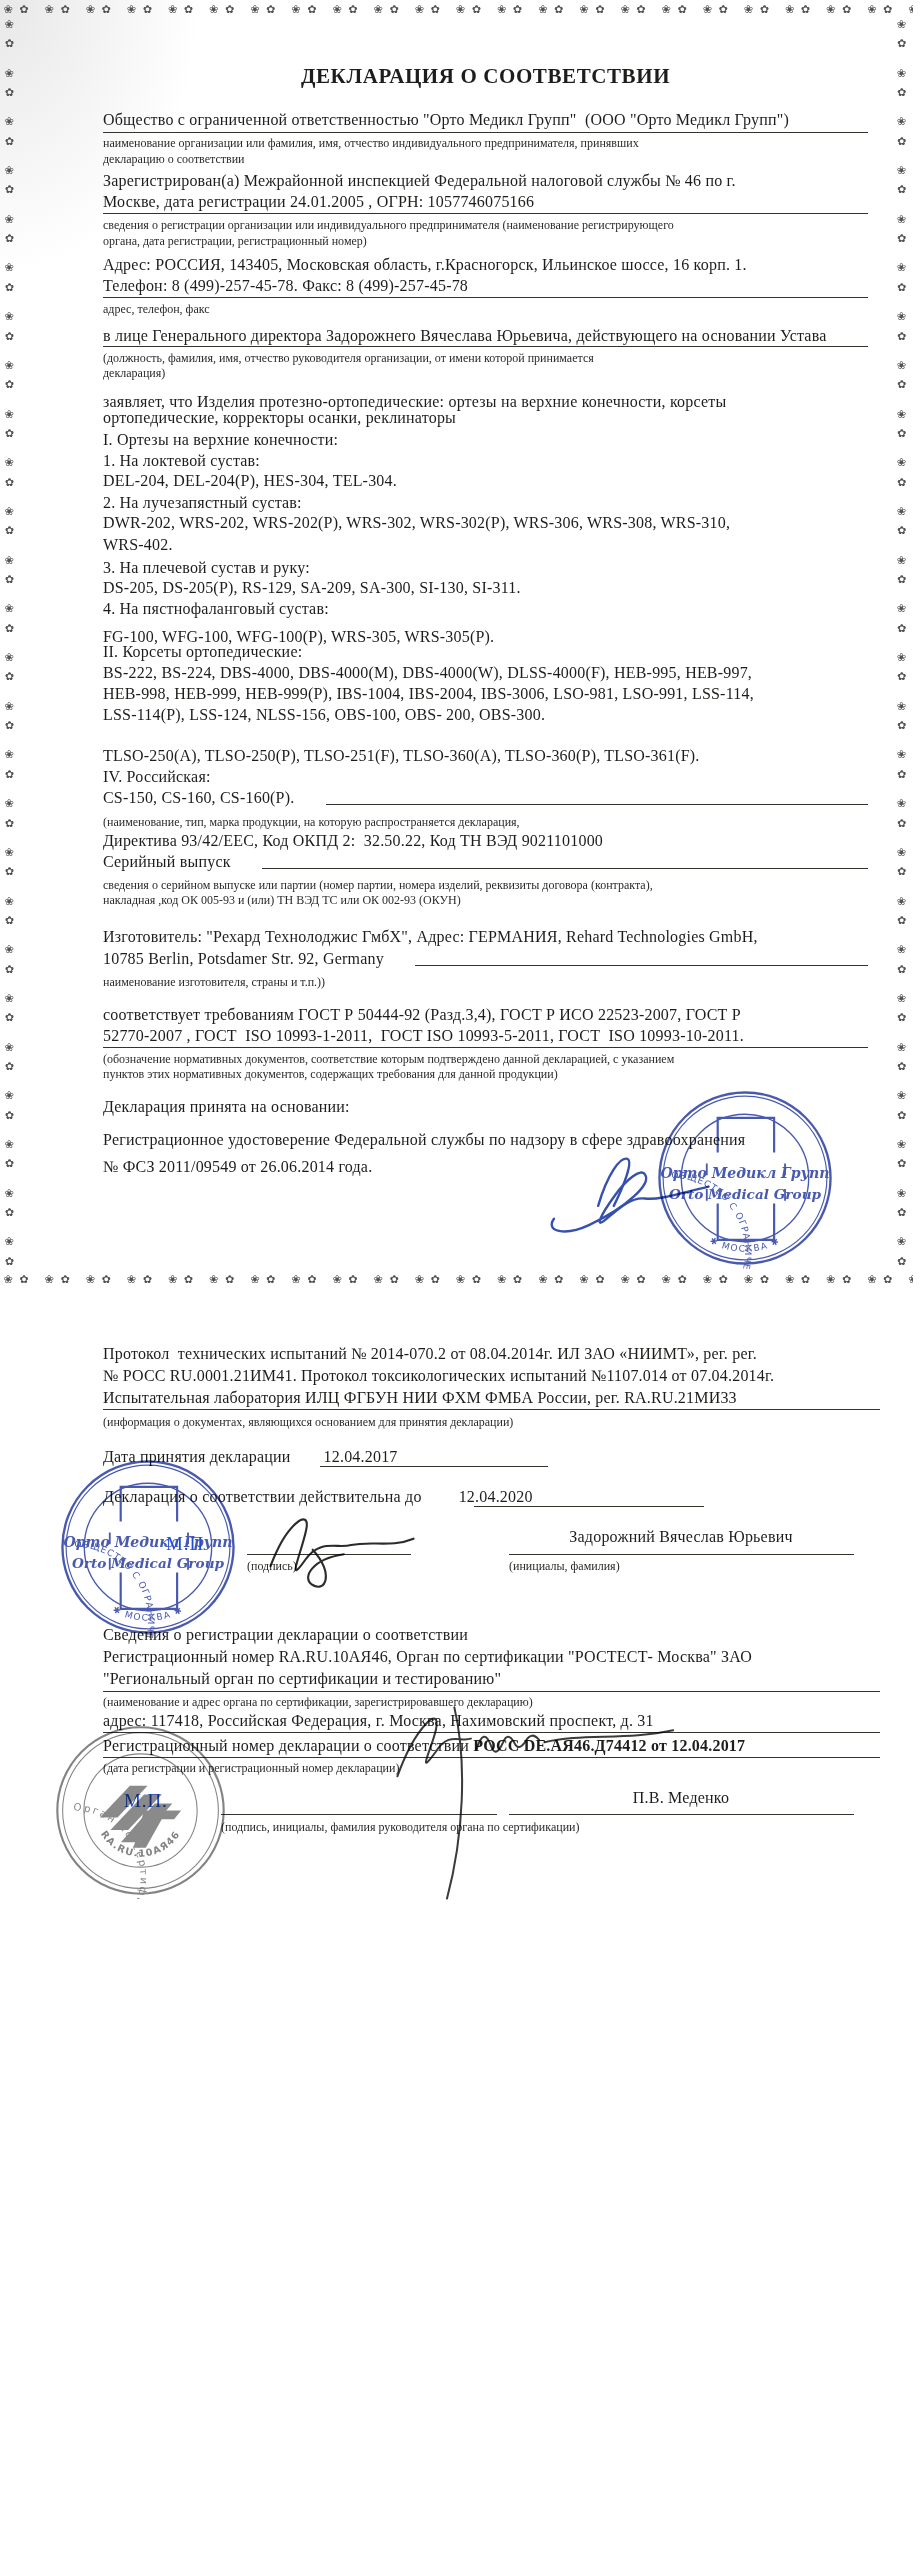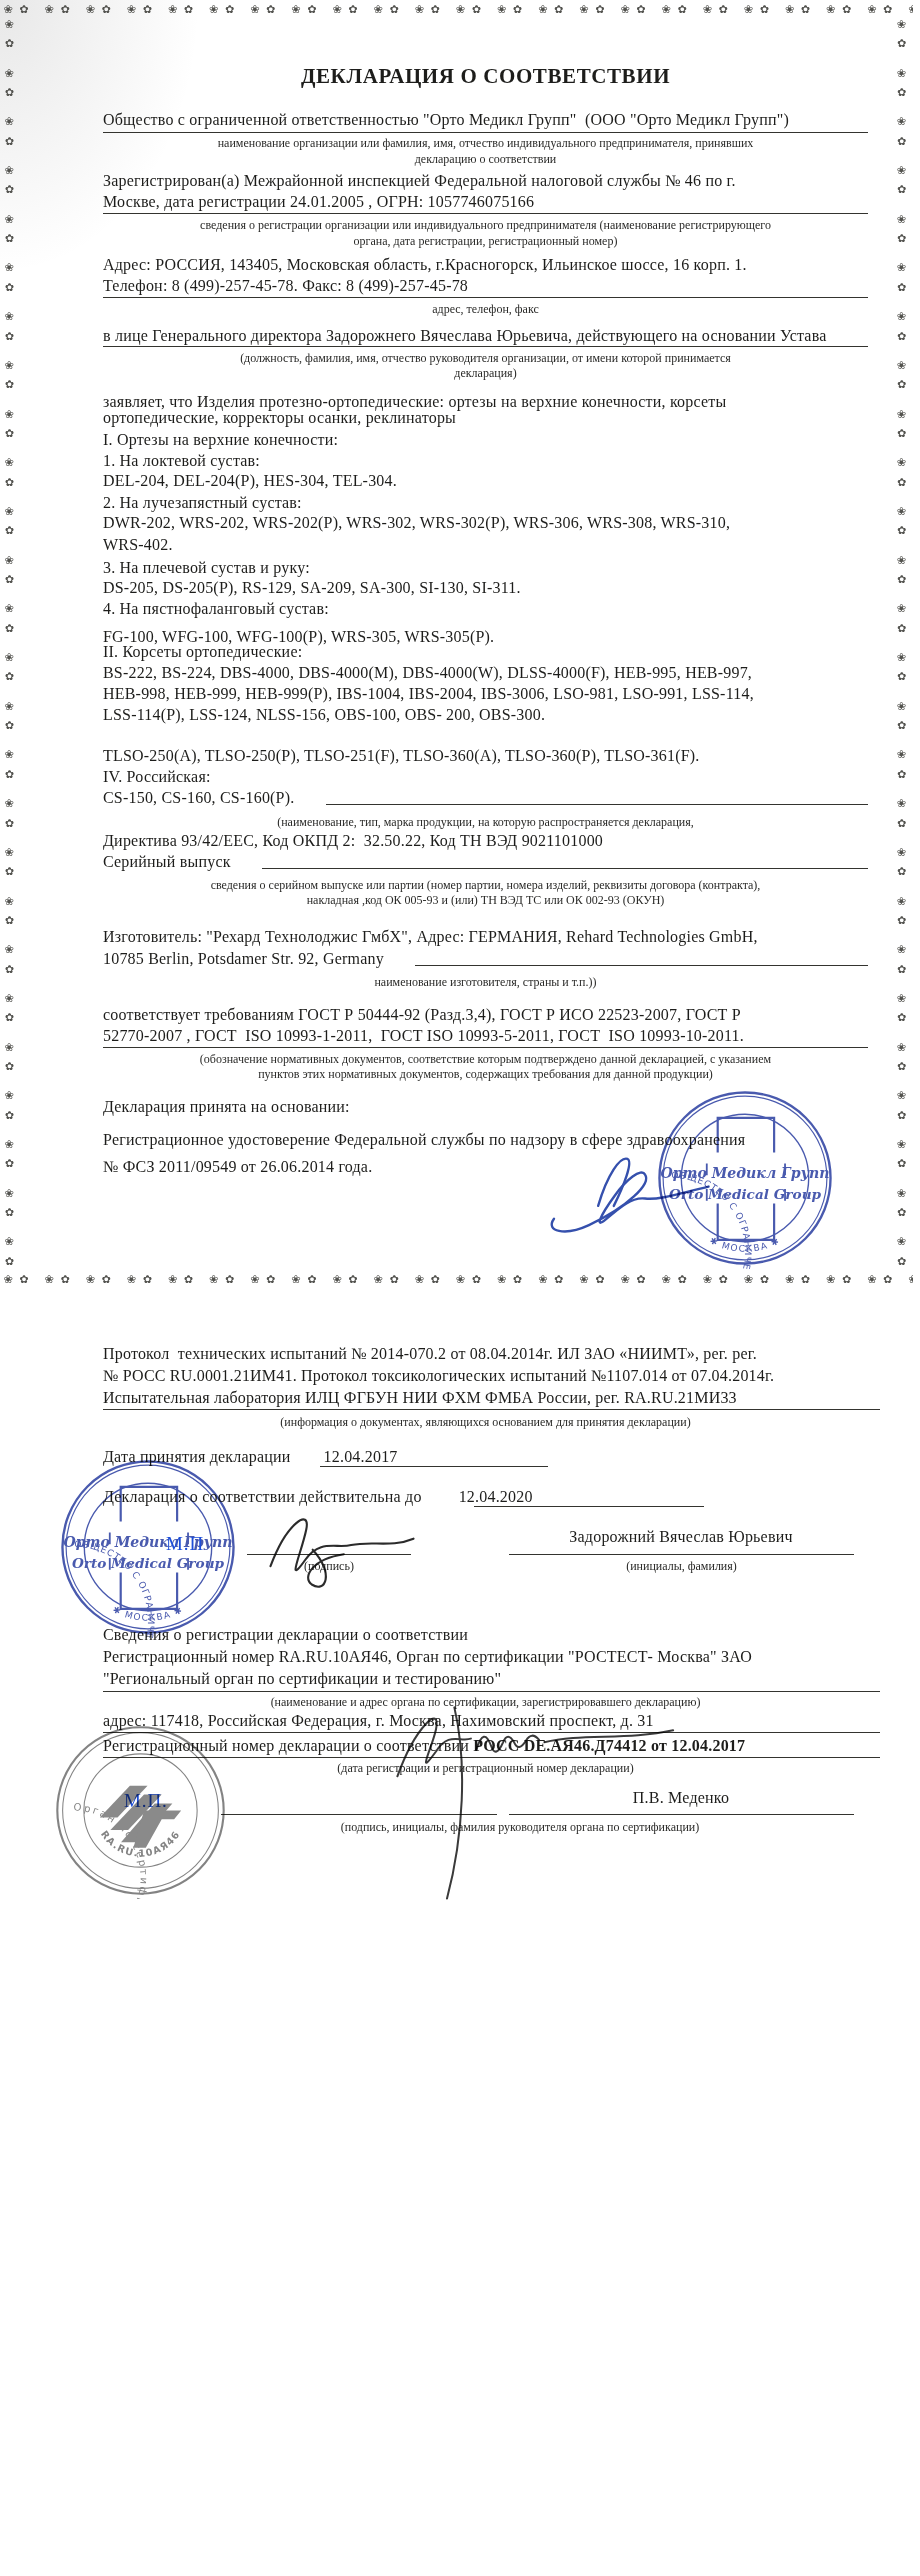--- a/index.html
+++ b/index.html
@@ -1,21 +1,21 @@
 <!DOCTYPE html>
 <html style="font-size:14.7px"><head>
 <meta charset="utf-8">
 <style>
   html,body{margin:0;padding:0;background:#fff;}
   .page{position:relative;width:920px;height:2576px;background:#fff;overflow:hidden;
         font-family:"Liberation Serif",serif;color:#1d1d1b;}
   .abs{position:absolute;}
   .line{font-size:16px;line-height:1.25;white-space:pre;letter-spacing:0.2px;}
   .blk{left:103px;width:765px;}
-  .cap{font-size:12px;line-height:1.2;color:#2a2a28;text-align:center;white-space:pre;}
+  .cap{font-size:12px;line-height:1.2;color:#2a2a28;white-space:pre;}
   .title{font-size:21px;font-weight:bold;letter-spacing:0.6px;text-align:center;}
   .hr{border-top:1.4px solid #34342f;height:0;}
   .row{display:flex;align-items:flex-end;gap:24px;}
   .row .fill{flex:1;border-bottom:1.4px solid #34342f;margin:0 0 2.8px 7.4px;}
   .bold{font-weight:bold;}
   .border-h{font-family:"DejaVu Sans",sans-serif;font-size:11px;letter-spacing:6.4px;
             color:#52524e;white-space:nowrap;overflow:hidden;}
   .border-v{font-family:"DejaVu Sans",sans-serif;font-size:11px;letter-spacing:6.4px;
             color:#52524e;white-space:nowrap;overflow:hidden;writing-mode:vertical-rl;}
   .stamp{mix-blend-mode:multiply;opacity:.93;}

